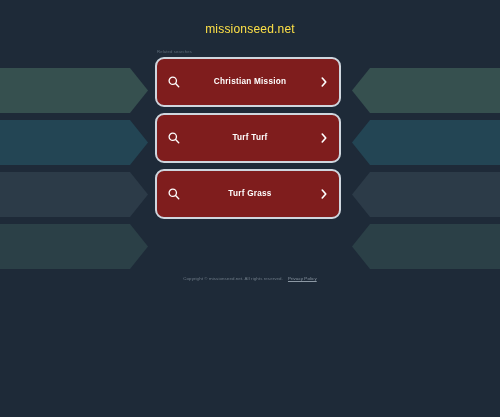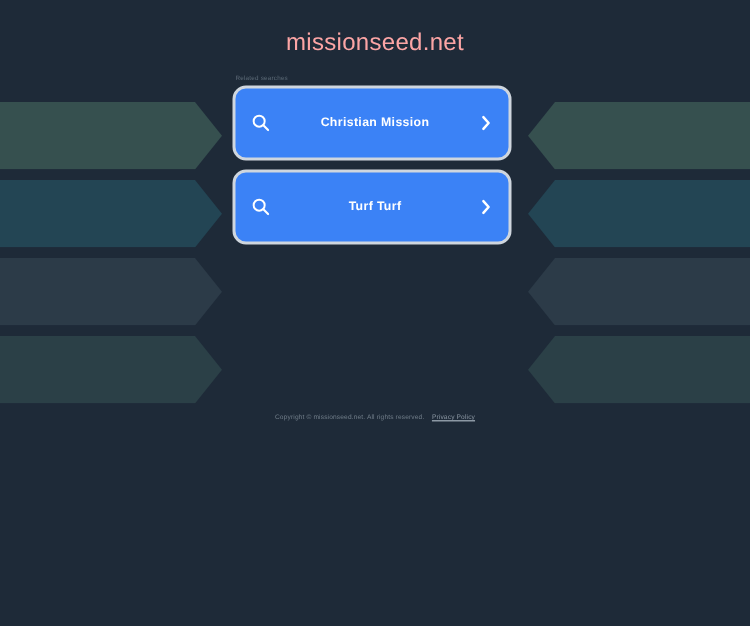--- a/index.html
+++ b/index.html
@@ -49,22 +49,22 @@
 
   
   #content {
     position: relative;
     z-index: 2;
     width: 500px;
   }
 
   #page-title {
     text-align: center;
-    color: #fca5a5;
-    font-size: 16px;
+    color: #fde047;
+    font-size: 12px;
     font-weight: 400;
     letter-spacing: 0.2px;
     margin: 0;
     padding-top: 20px;
     line-height: 18px;
   }
 
   #results-wrap {
     width: 190px;
     margin: 0 auto;
@@ -82,21 +82,21 @@
   }
 
   .search-button {
     position: relative;
     display: flex;
     align-items: center;
     box-sizing: border-box;
     width: 186px;
     height: 50px;
     margin-bottom: 6px;
-    background: #3b82f6;
+    background: #7f1d1d;
     border: 2px solid #cfd6de;
     border-radius: 9px;
     cursor: pointer;
     padding: 0 10px;
   }
   .search-button .magnifier {
     flex: 0 0 auto;
     width: 14px;
     height: 14px;
     display: block;
@@ -189,20 +189,30 @@
         <div class="search-button">
           <svg class="magnifier" viewBox="0 0 16 16">
             <circle cx="6.6" cy="6.6" r="4.2" fill="none" stroke="#ffffff" stroke-width="1.5"></circle>
             <line x1="9.8" y1="9.8" x2="13.4" y2="13.4" stroke="#ffffff" stroke-width="1.6" stroke-linecap="round"></line>
           </svg>
           <span class="btn-label">Turf Turf</span>
           <svg class="chevron" viewBox="0 0 10 16">
             <path d="M3 3.5 L7 8 L3 12.5" fill="none" stroke="#ffffff" stroke-width="1.9" stroke-linecap="round" stroke-linejoin="round"></path>
           </svg>
         </div>
+        <div class="search-button">
+          <svg class="magnifier" viewBox="0 0 16 16">
+            <circle cx="6.6" cy="6.6" r="4.2" fill="none" stroke="#ffffff" stroke-width="1.5"></circle>
+            <line x1="9.8" y1="9.8" x2="13.4" y2="13.4" stroke="#ffffff" stroke-width="1.6" stroke-linecap="round"></line>
+          </svg>
+          <span class="btn-label">Turf Grass</span>
+          <svg class="chevron" viewBox="0 0 10 16">
+            <path d="M3 3.5 L7 8 L3 12.5" fill="none" stroke="#ffffff" stroke-width="1.9" stroke-linecap="round" stroke-linejoin="round"></path>
+          </svg>
+        </div>
       </div>
 
   </div>
 </div>
 
 <div id="footer">
   <span class="copy-text">Copyright © missionseed.net. All rights reserved.</span><span class="privacy-link">Privacy Policy</span>
 </div>
 
 </body></html>

